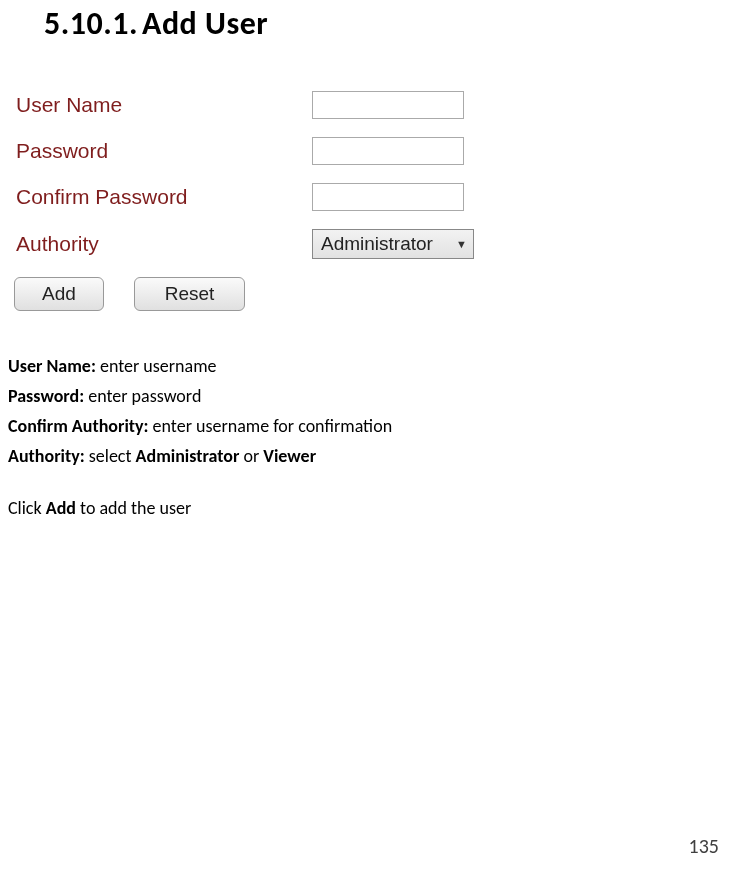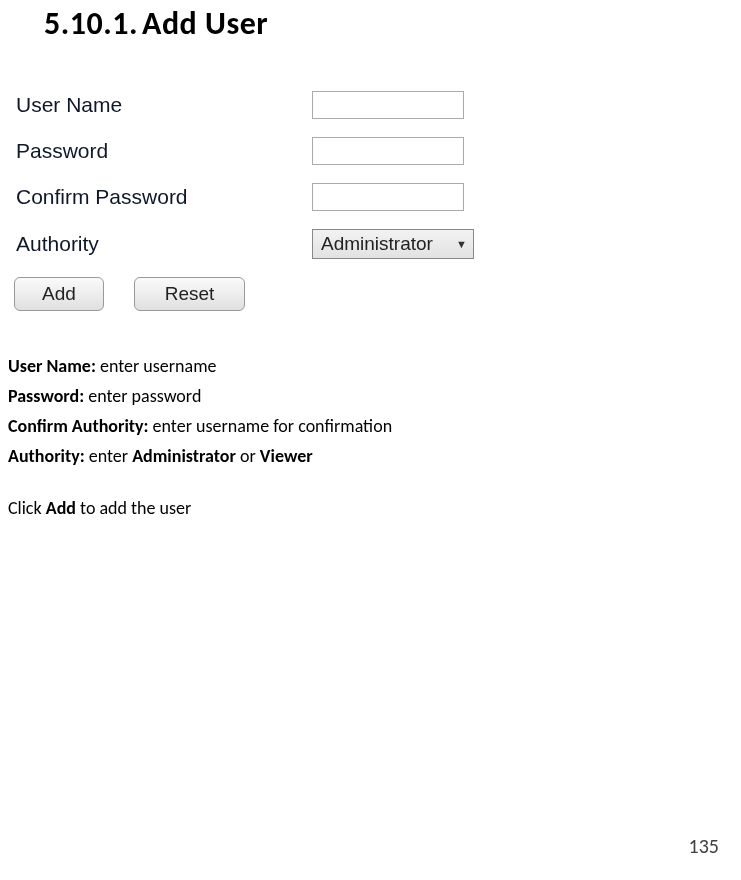--- a/index.html
+++ b/index.html
@@ -28,21 +28,21 @@
       margin: 48px 0 0 12px;
     }
     .form-row {
       display: flex;
       align-items: center;
       margin-bottom: 18px;
     }
     .form-label {
       width: 300px;
       font-size: 21px;
-      color: #0f172a;
+      color: #7f1d1d;
       font-family: Arial, sans-serif;
       padding-left: 4px;
     }
     .text-input {
       width: 152px;
       height: 28px;
       border: 1px solid #aaa;
       background: #fff;
       font-size: 16px;
       padding: 2px 4px;
@@ -155,21 +155,21 @@
   <div class="desc-line">
     <b>User Name:</b><span> enter username</span>
   </div>
   <div class="desc-line">
     <b>Password:</b><span> enter password</span>
   </div>
   <div class="desc-line">
     <b>Confirm Authority:</b><span> enter username for confirmation</span>
   </div>
   <div class="desc-line">
-    <b>Authority:</b><span> enter </span><b>Administrator</b><span> or </span><b>Viewer</b>
+    <b>Authority:</b><span> select </span><b>Administrator</b><span> or </span><b>Viewer</b>
   </div>
   <div class="desc-spacer"></div>
   <div class="desc-line">
     <span>Click </span><b>Add</b><span> to add the user</span>
   </div>
 </div>
 
 <div class="page-number">135</div>
 
 </body></html>

